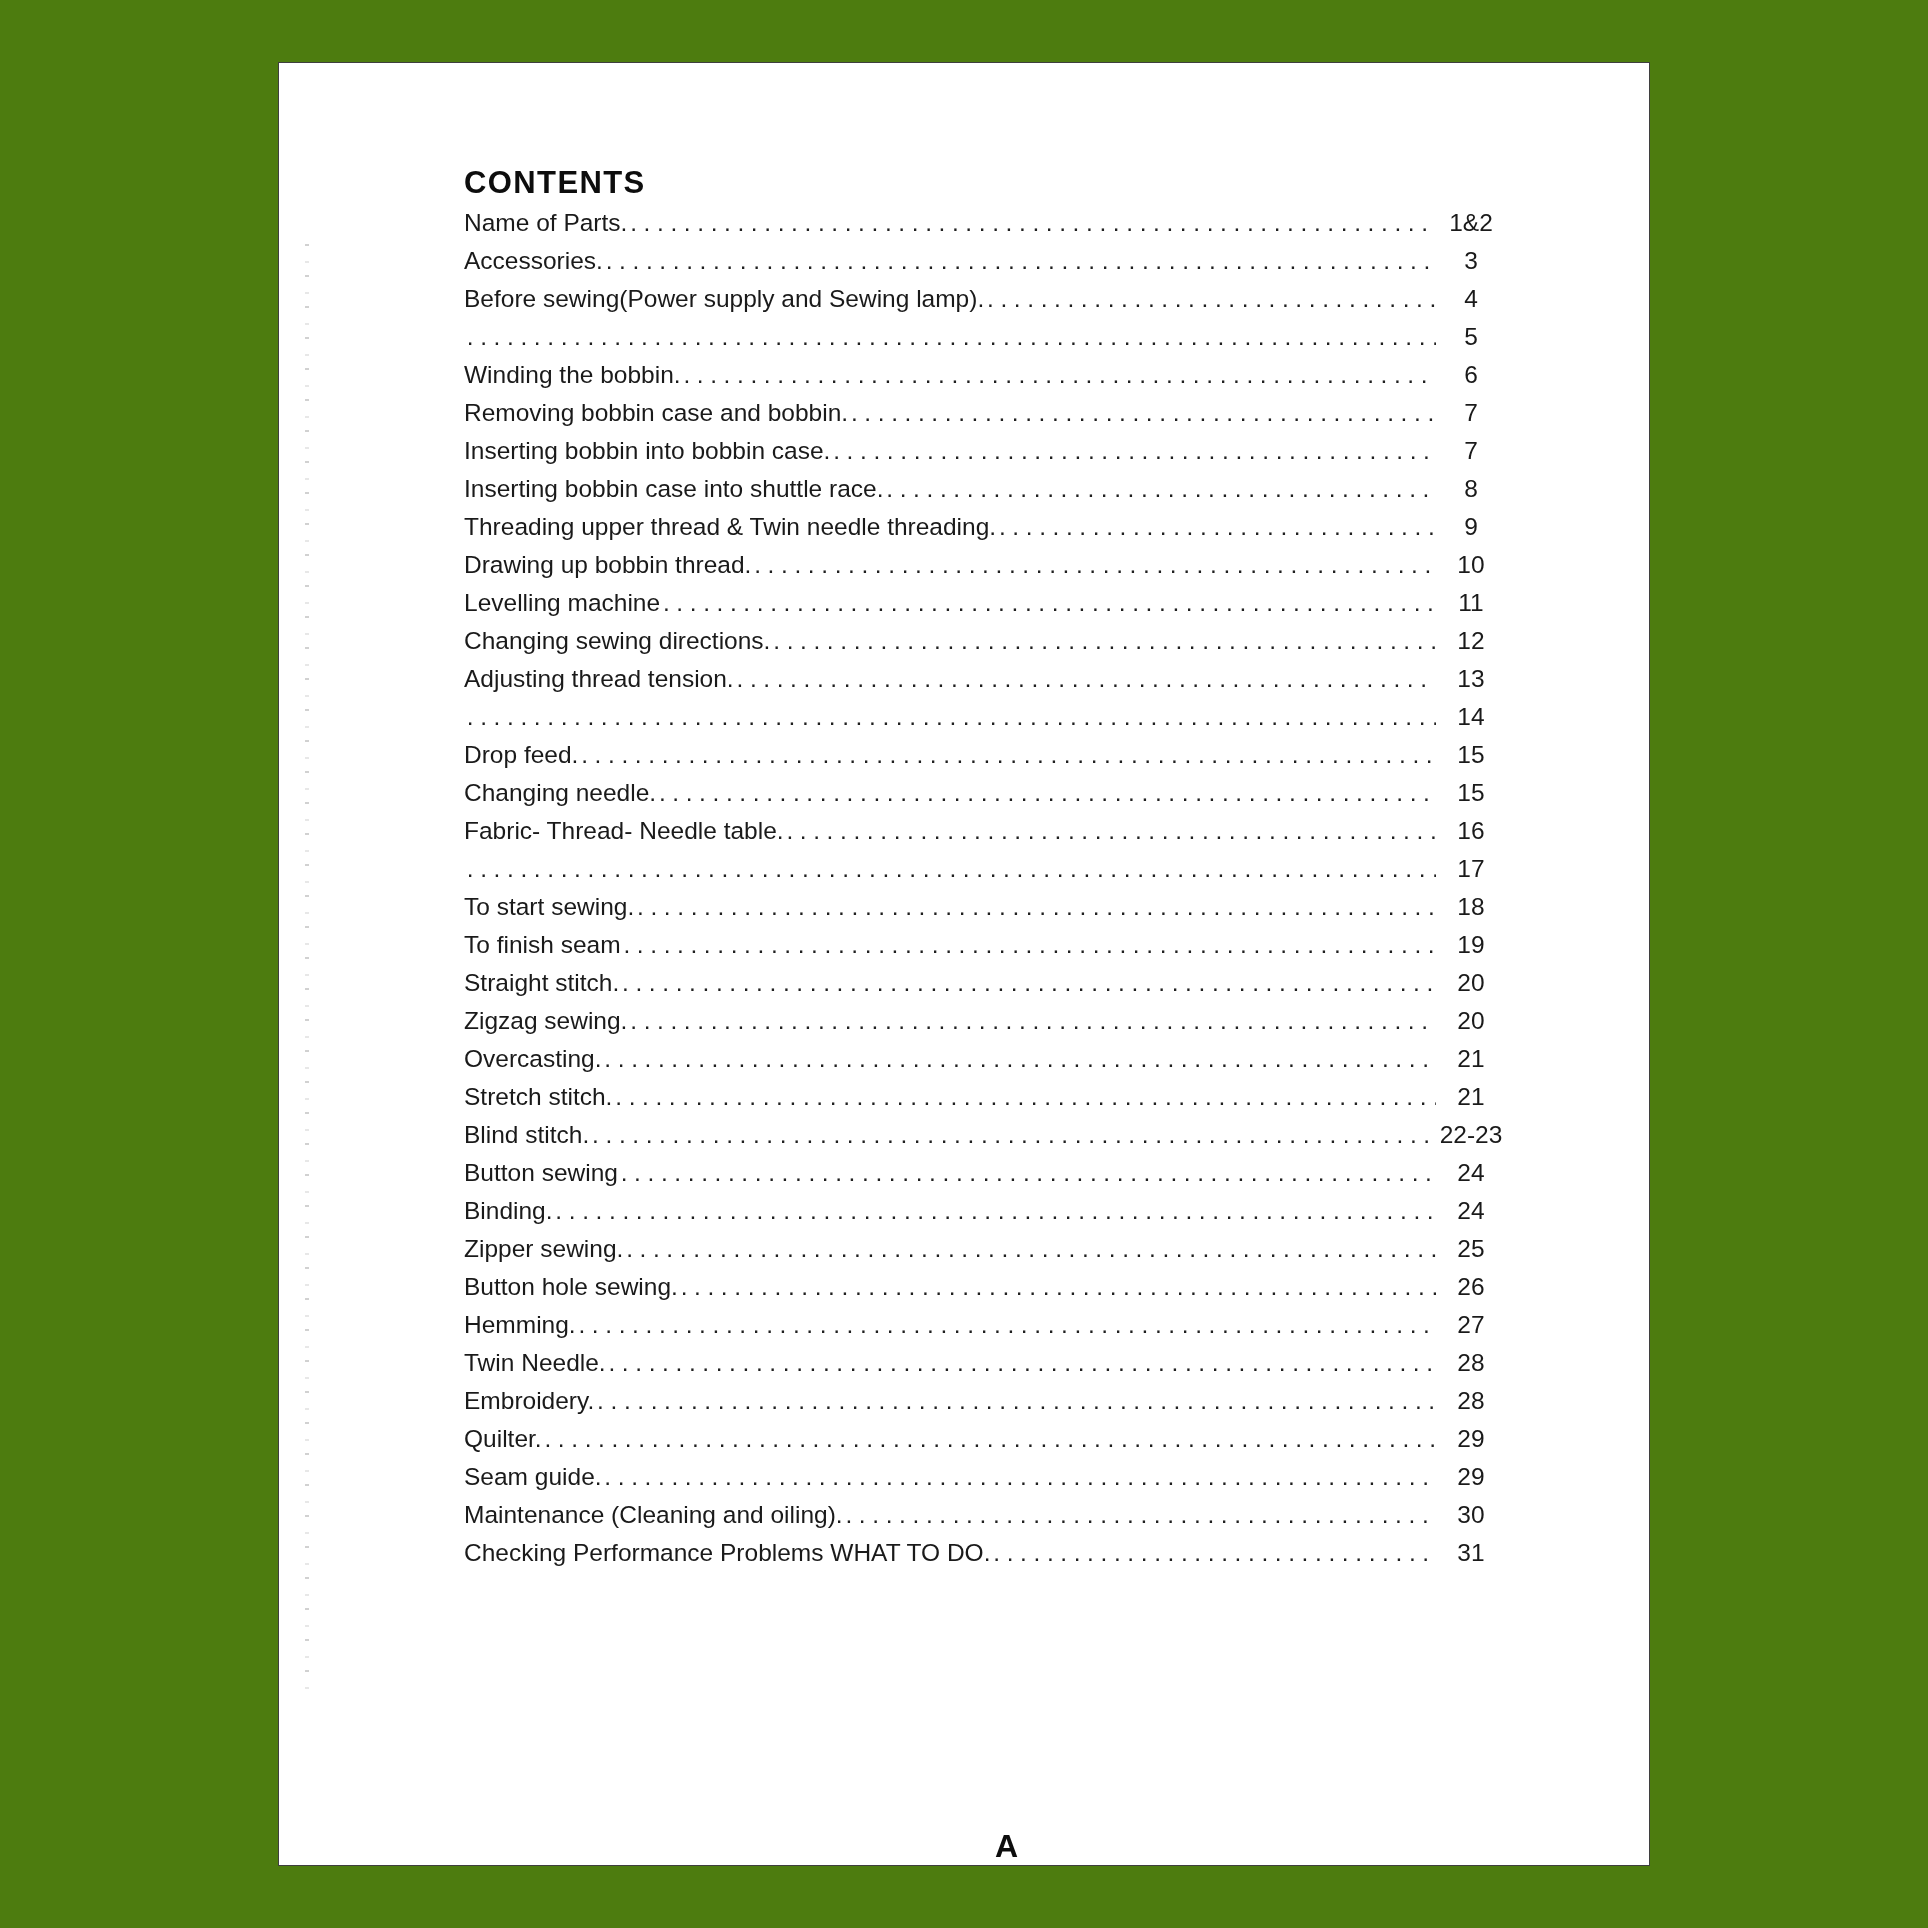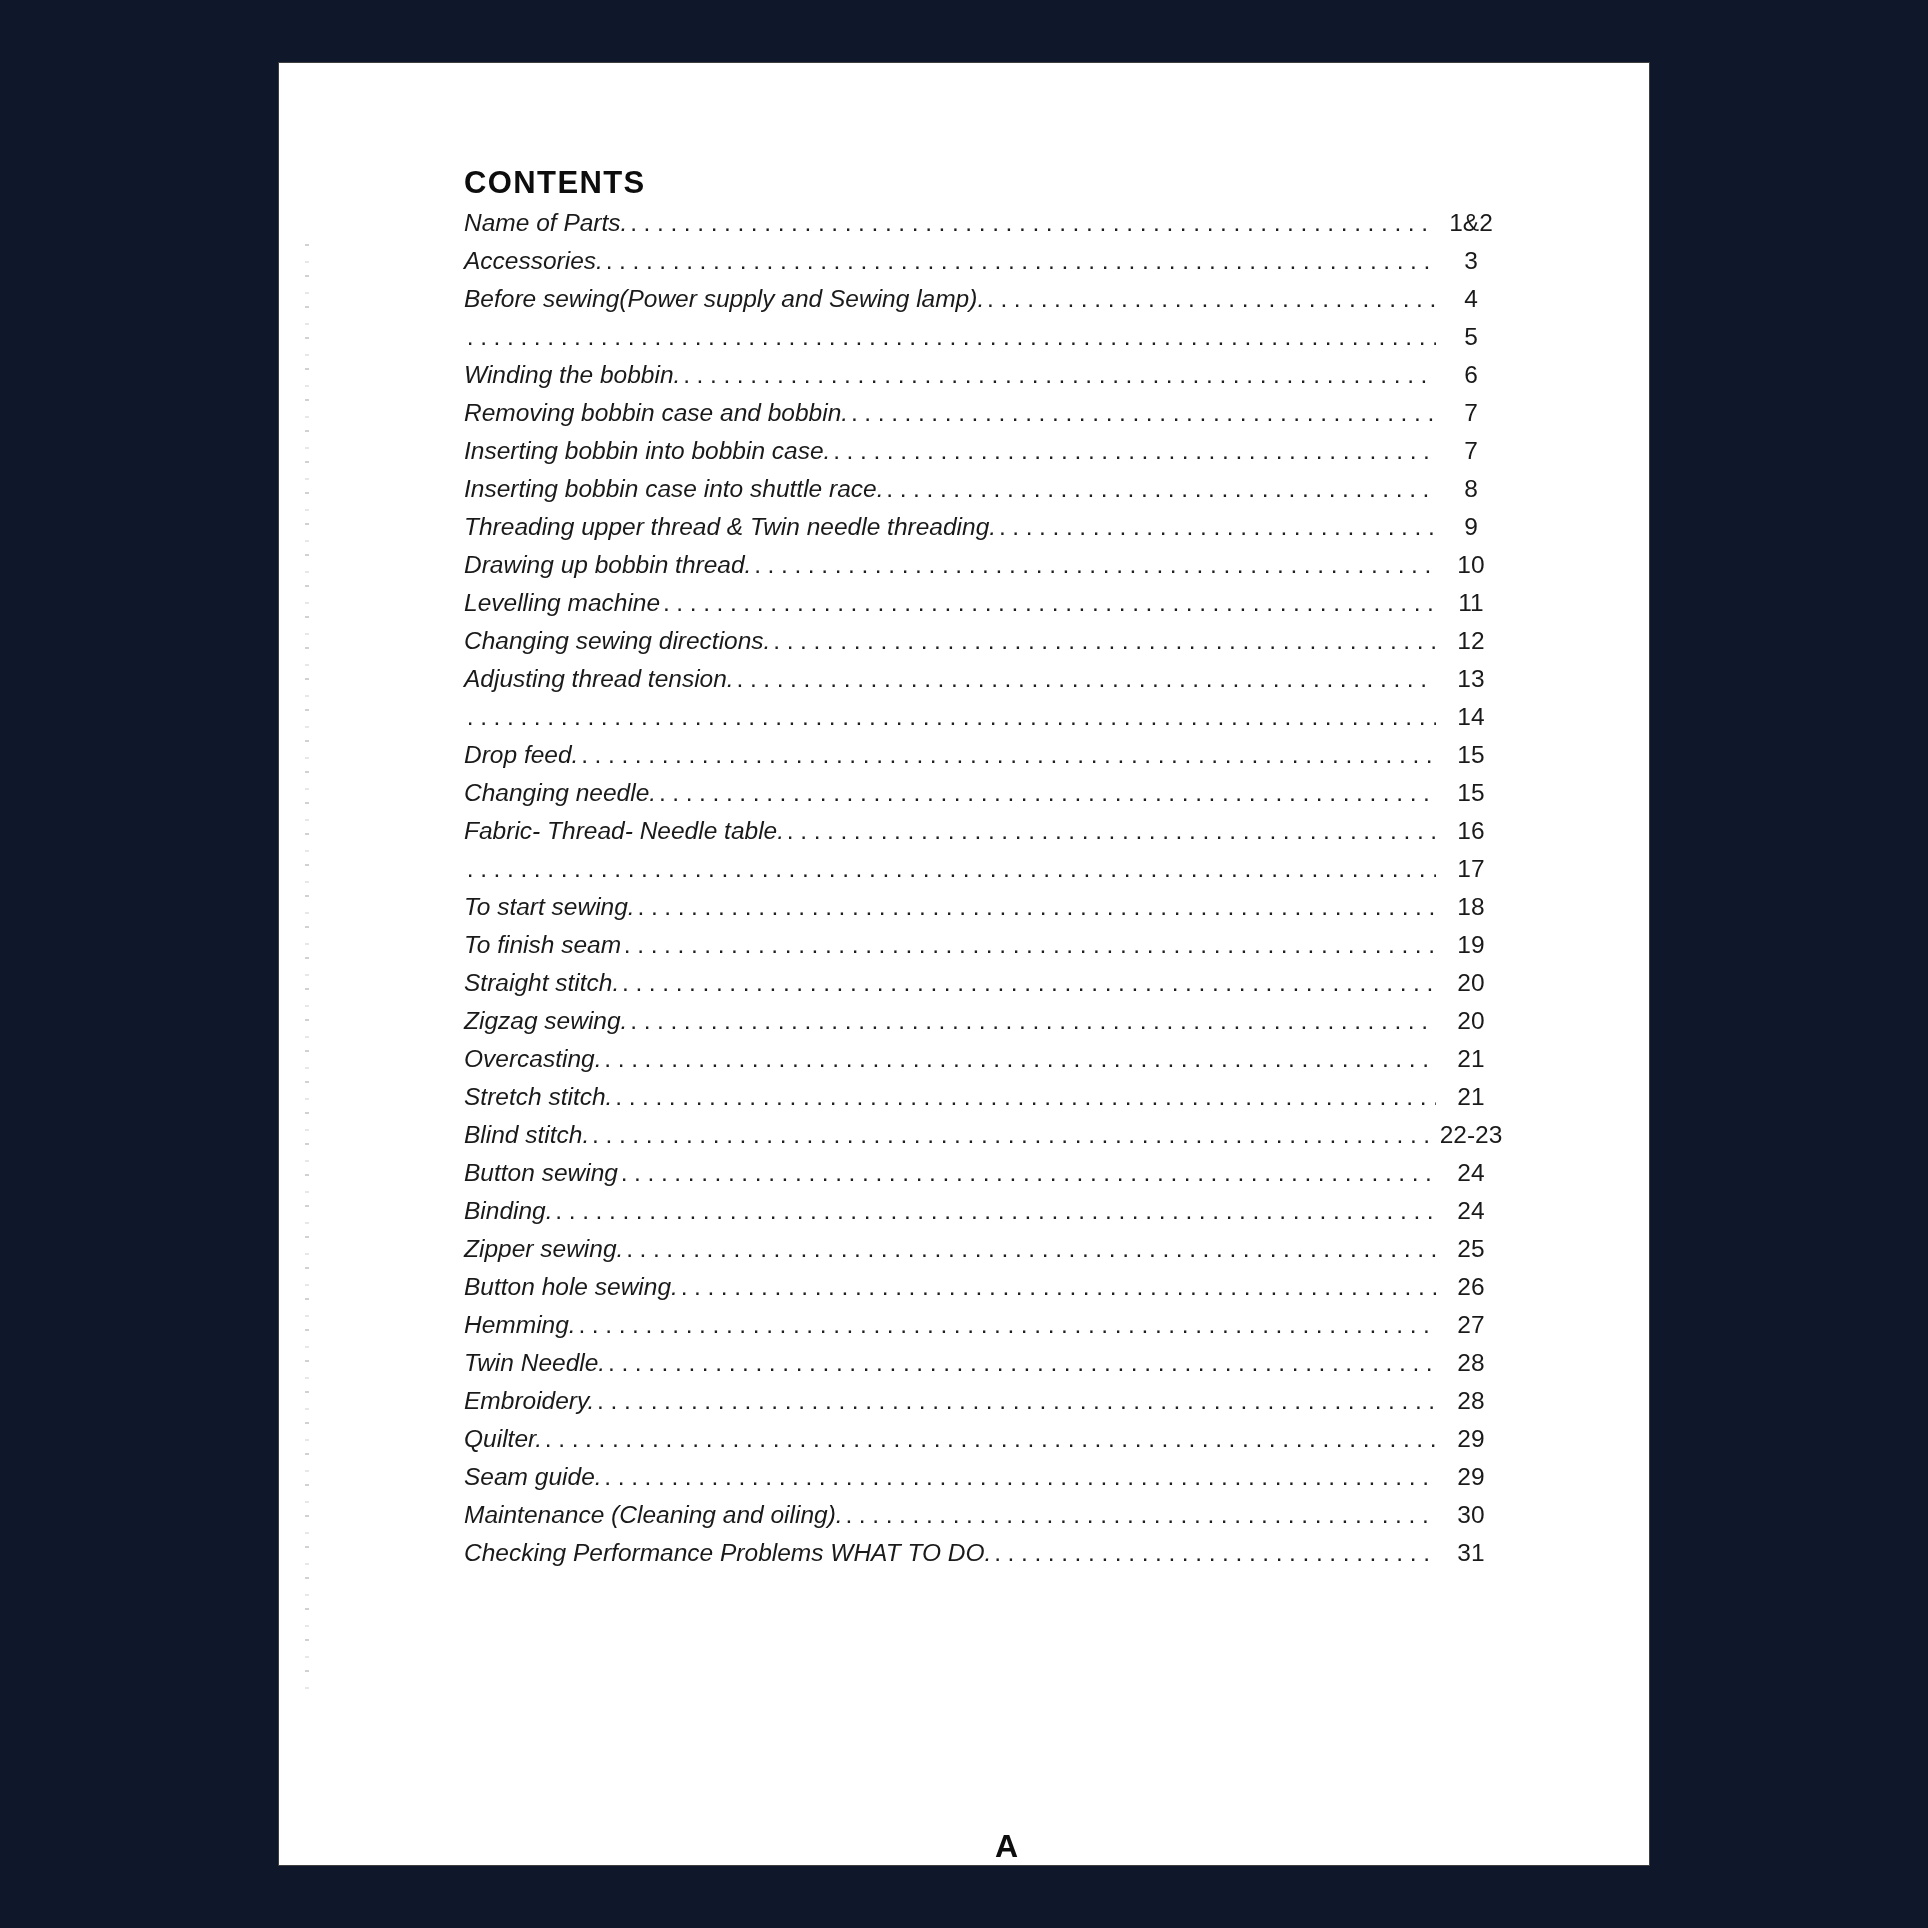--- a/index.html
+++ b/index.html
@@ -4,21 +4,21 @@
 <style>
   html, body {
     margin: 0;
     padding: 0;
     background: #ffffff;
   }
   .canvas {
     position: relative;
     width: 1928px;
     height: 1928px;
-    background: #0f172a;
+    background: #4d7c0f;
     font-family: "Liberation Sans", sans-serif;
     color: #161616;
     overflow: hidden;
   }
   .page-box {
     position: absolute;
     left: 278px;
     top: 62px;
     width: 1370px;
     height: 1802px;
@@ -60,21 +60,20 @@
     display: flex;
     align-items: baseline;
     height: 38px;
     font-size: 24.5px;
     line-height: 38px;
     color: #1a1a1a;
   }
   .toc-label {
     white-space: nowrap;
     flex: 0 0 auto;
-    font-style: italic;
   }
   .toc-leader {
     flex: 1 1 auto;
     overflow: hidden;
     white-space: nowrap;
     letter-spacing: 6.6px;
     margin-left: 2.8px;
     color: #1f1f1f;
   }
   .toc-page {

